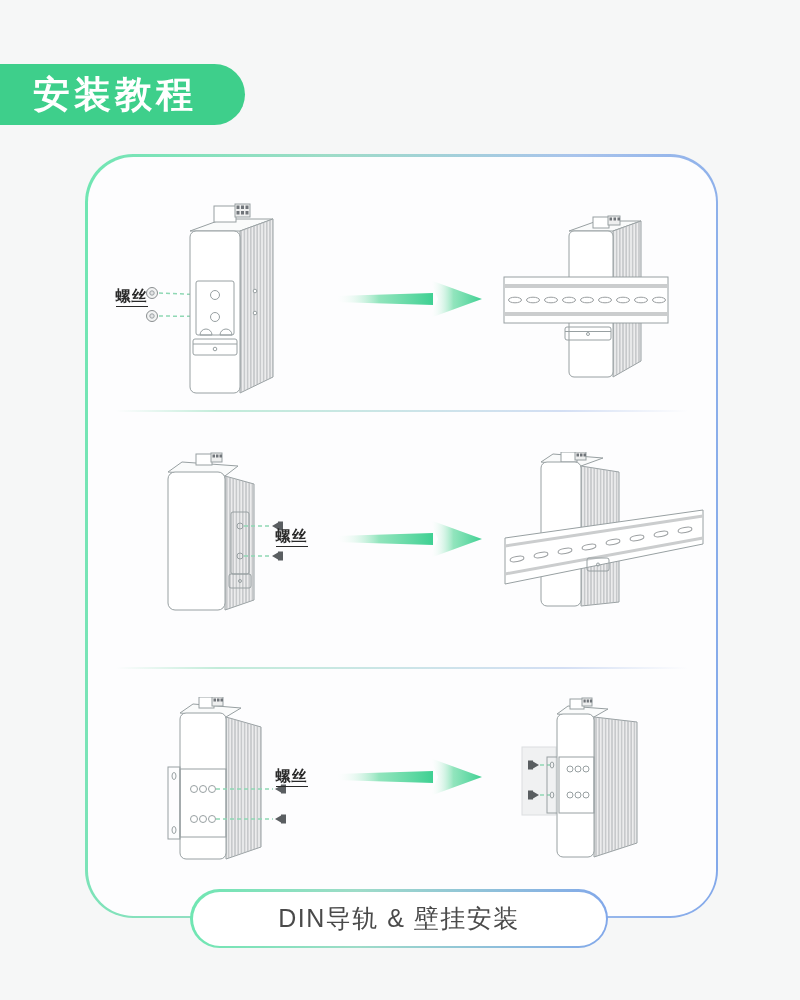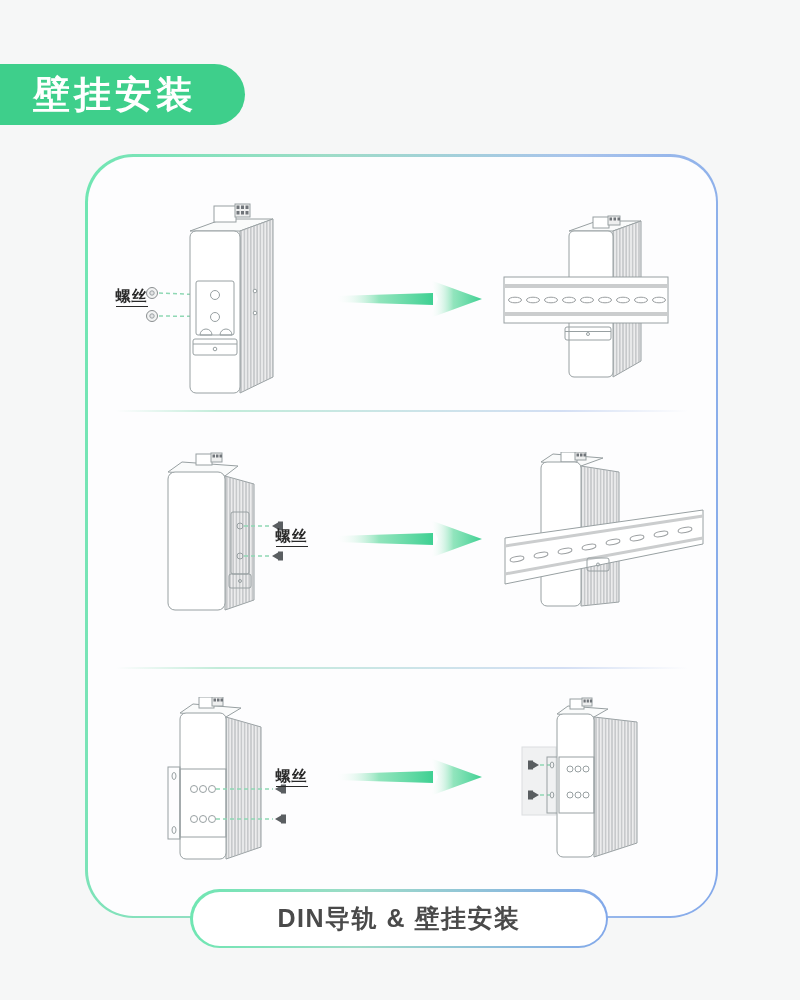--- a/index.html
+++ b/index.html
@@ -35,33 +35,33 @@
   .screw-label{position:absolute;font-size:15px;font-weight:bold;color:#2a2a2a;
                letter-spacing:1px;border-bottom:1.5px solid #2a2a2a;padding-bottom:1px;line-height:1.2;}
   .sl1{left:28px;top:130px;}
   .sl2{left:188px;top:116px;}
   .sl3{left:188px;top:99px;}
 
   
   .pill{position:absolute;left:190px;top:889px;width:418px;height:59px;border-radius:30px;
         background:linear-gradient(90deg,#6fe6b2 0%,#9edcc8 40%,#82a8ea 100%);}
   .pill-inner{position:absolute;inset:2.5px;border-radius:27px;background:#ffffff;
-              display:flex;align-items:center;justify-content:center;font-weight:bold;}
+              display:flex;align-items:center;justify-content:center;}
   .pill-inner span{font-size:25px;color:#4a4a4a;letter-spacing:1.5px;}
 
   svg .dash{stroke:#8fd8b4;stroke-width:1.5;stroke-dasharray:4 3;fill:none;}
   svg .ln{stroke:#98a0a2;stroke-width:1;fill:none;}
 </style>
 </head>
 <body>
 
 <div class="stage">
 
   <div class="badge">
-    <span>壁挂安装</span>
+    <span>安装教程</span>
   </div>
 
   <div class="panel">
     <div class="panel-inner">
 
       <section class="row row1">
         <svg class="illo r1-left" width="230" height="200" viewBox="0 0 230 200">
           <defs>
             <pattern id="ribsA" width="3.2" height="4" patternUnits="userSpaceOnUse">
               <path d="M1.6,0 V4" stroke="#b0b4b6" stroke-width="1"></path>

